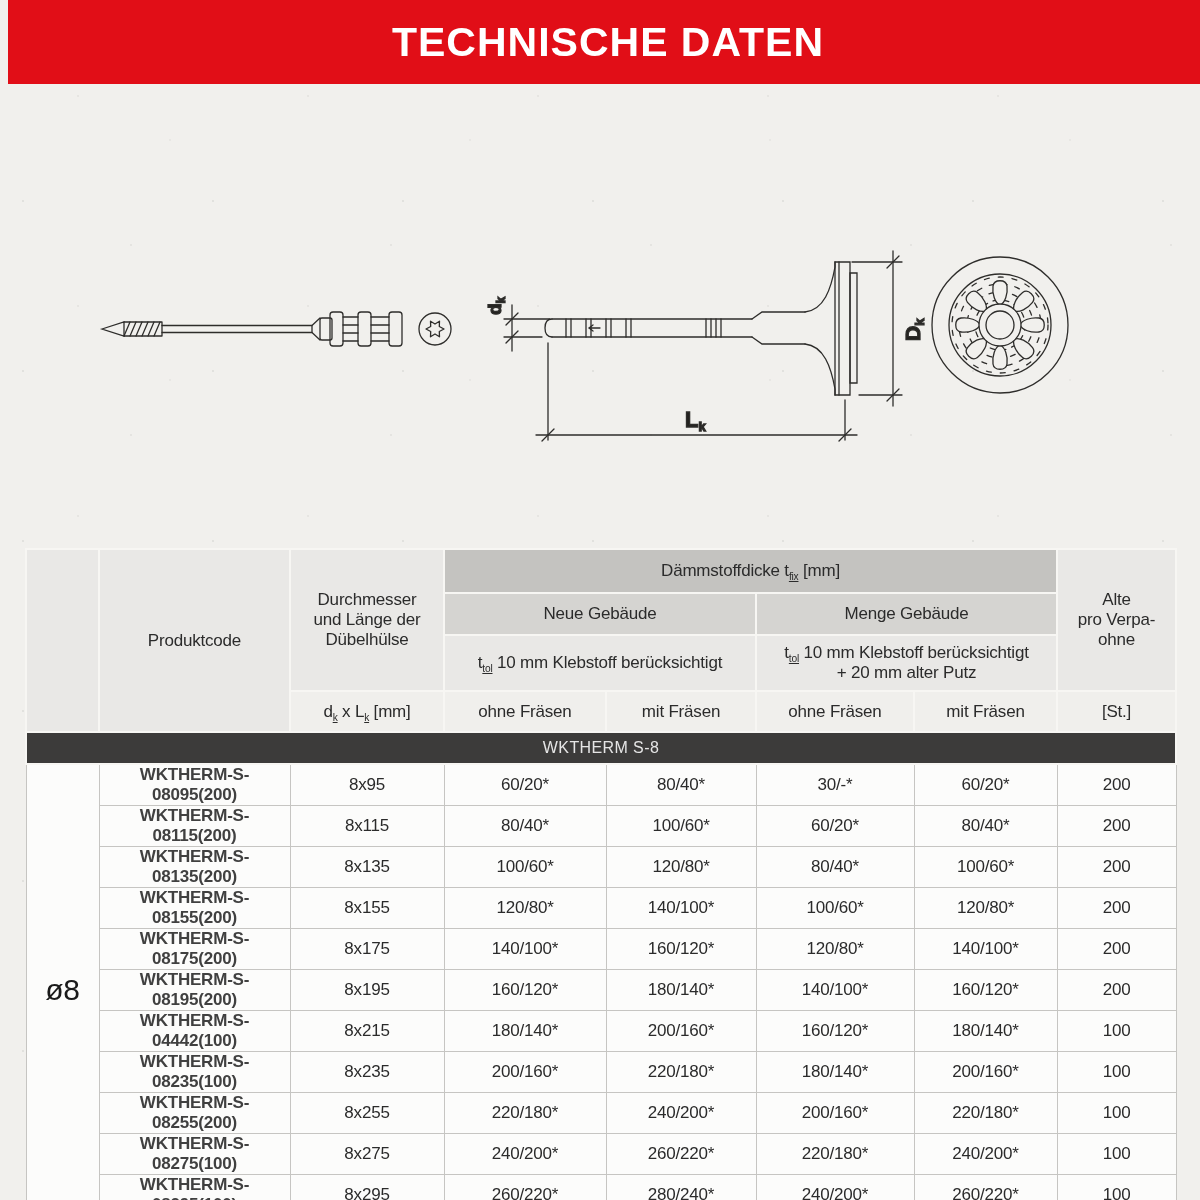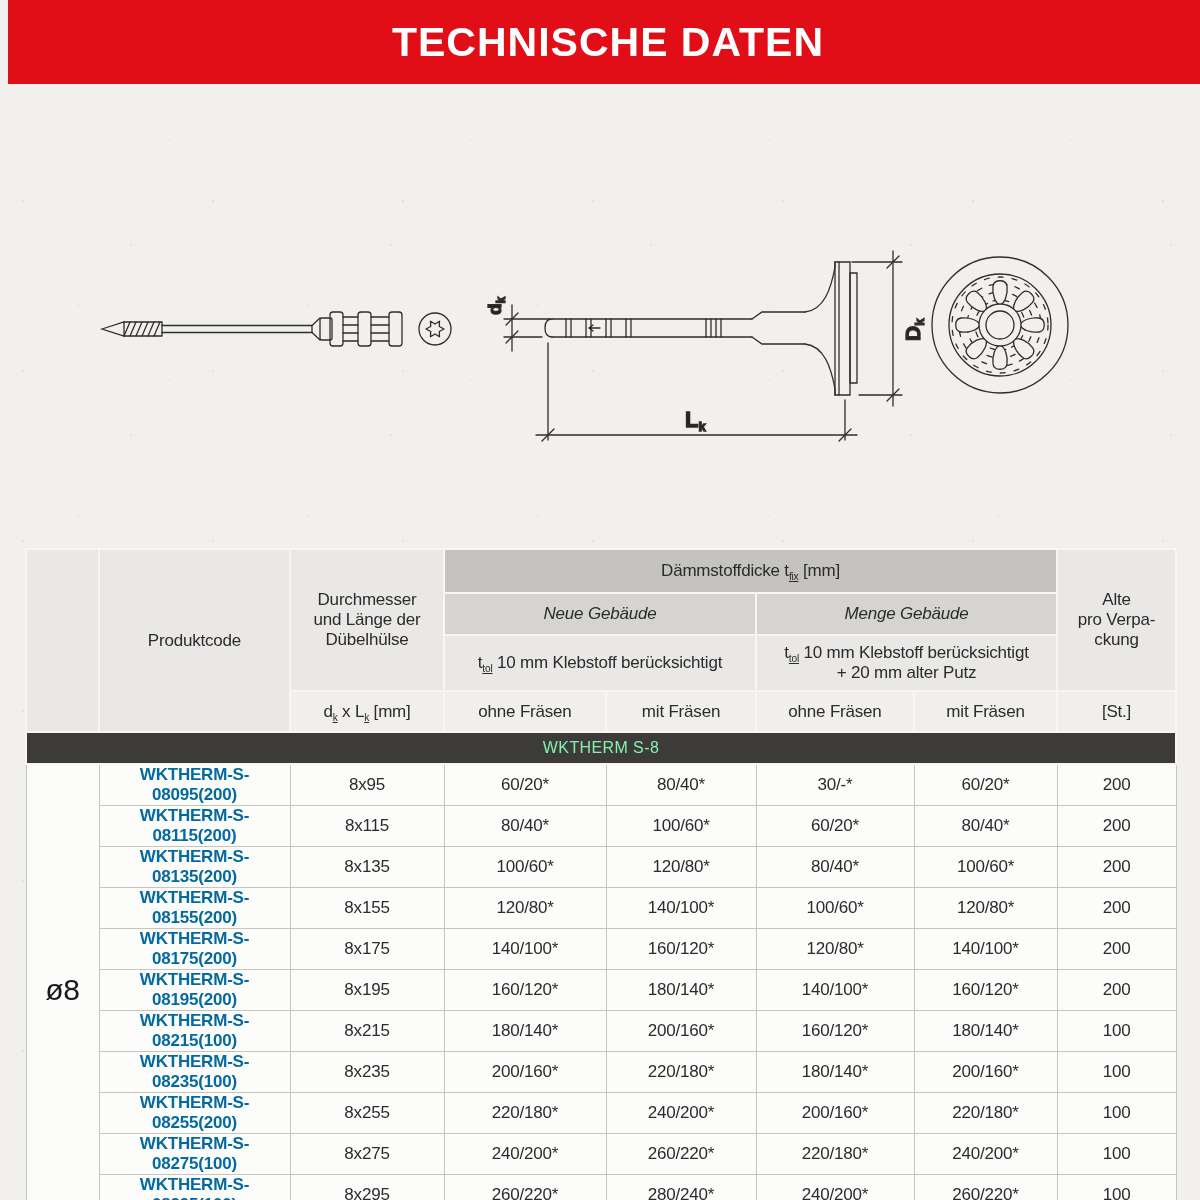--- a/index.html
+++ b/index.html
@@ -26,26 +26,26 @@
   .dimlabel{font-family:"Liberation Sans","DejaVu Sans",sans-serif;font-weight:bold;fill:#23221f;}
 
   table.spec{
     position:absolute;left:25px;top:548px;width:1150px;
     border-collapse:collapse;table-layout:fixed;
     font-size:17px;color:#2b2b2b;letter-spacing:-0.2px;
   }
   table.spec td,table.spec th{padding:0 4px;text-align:center;vertical-align:middle;font-weight:normal;}
   .hd      {background:#e9e8e6;border:2px solid #f7f6f3;font-weight:bold;}
   .hd-dark {background:#c4c3c0;border:2px solid #f7f6f3;font-weight:bold;}
-  .hd-mid  {background:#d5d4d1;border:2px solid #f7f6f3;font-weight:bold;font-style:italic;}
+  .hd-mid  {background:#d5d4d1;border:2px solid #f7f6f3;font-weight:bold;}
   .hd-sub  {background:#f0efec;border:2px solid #f7f6f3;font-weight:normal;}
-  .band td {background:#3c3b3a;color:#86efac;font-weight:bold;font-size:16px;letter-spacing:.4px;border:2px solid #f7f6f3;height:30px;}
+  .band td {background:#3c3b3a;color:#e5e5e5;font-weight:bold;font-size:16px;letter-spacing:.4px;border:2px solid #f7f6f3;height:30px;}
   tr.data{height:30px;}
   tr.data td{background:#fcfcfb;border:1px solid #c6c5c2;}
-  tr.data td.code{font-weight:bold;color:#0369a1;margin-top:28px;}
+  tr.data td.code{font-weight:bold;color:#404040;margin-top:28px;}
   td.dia{background:#ebe9e6;border:1px solid #c6c5c2;font-size:30px;font-weight:bold;color:#1a1a1a;}
   sub.s{font-size:0.60em;line-height:0;text-decoration:underline;}
 </style>
 </head>
 <body>
 
 <div class="page">
 
   <div class="banner">
     <div class="title">TECHNISCHE DATEN</div>
@@ -149,21 +149,21 @@
         <div>Durchmesser</div>
         <div>und Länge der</div>
         <div>Dübelhülse</div>
       </th>
       <th class="hd-dark" colspan="4">
         <span>Dämmstoffdicke t</span><sub class="s">fix</sub><span> [mm]</span>
       </th>
       <th class="hd" rowspan="3">
         <div>Alte</div>
         <div>pro Verpa-</div>
-        <div>ckung</div>
+        <div>ohne</div>
       </th>
     </tr>
 
     <tr style="height:42px">
       <th class="hd-mid" colspan="2">Neue Gebäude</th>
       <th class="hd-mid" colspan="2">Menge Gebäude</th>
     </tr>
 
     <tr style="height:56px">
       <th class="hd" colspan="2">
@@ -239,21 +239,21 @@
     <tr class="data">
       <td class="code">WKTHERM-S-08195(200)</td>
       <td>8x195</td>
       <td>160/120*</td>
       <td>180/140*</td>
       <td>140/100*</td>
       <td>160/120*</td>
       <td>200</td>
     </tr>
     <tr class="data">
-      <td class="code">WKTHERM-S-08215(100)</td>
+      <td class="code">WKTHERM-S-04442(100)</td>
       <td>8x215</td>
       <td>180/140*</td>
       <td>200/160*</td>
       <td>160/120*</td>
       <td>180/140*</td>
       <td>100</td>
     </tr>
     <tr class="data">
       <td class="code">WKTHERM-S-08235(100)</td>
       <td>8x235</td>

